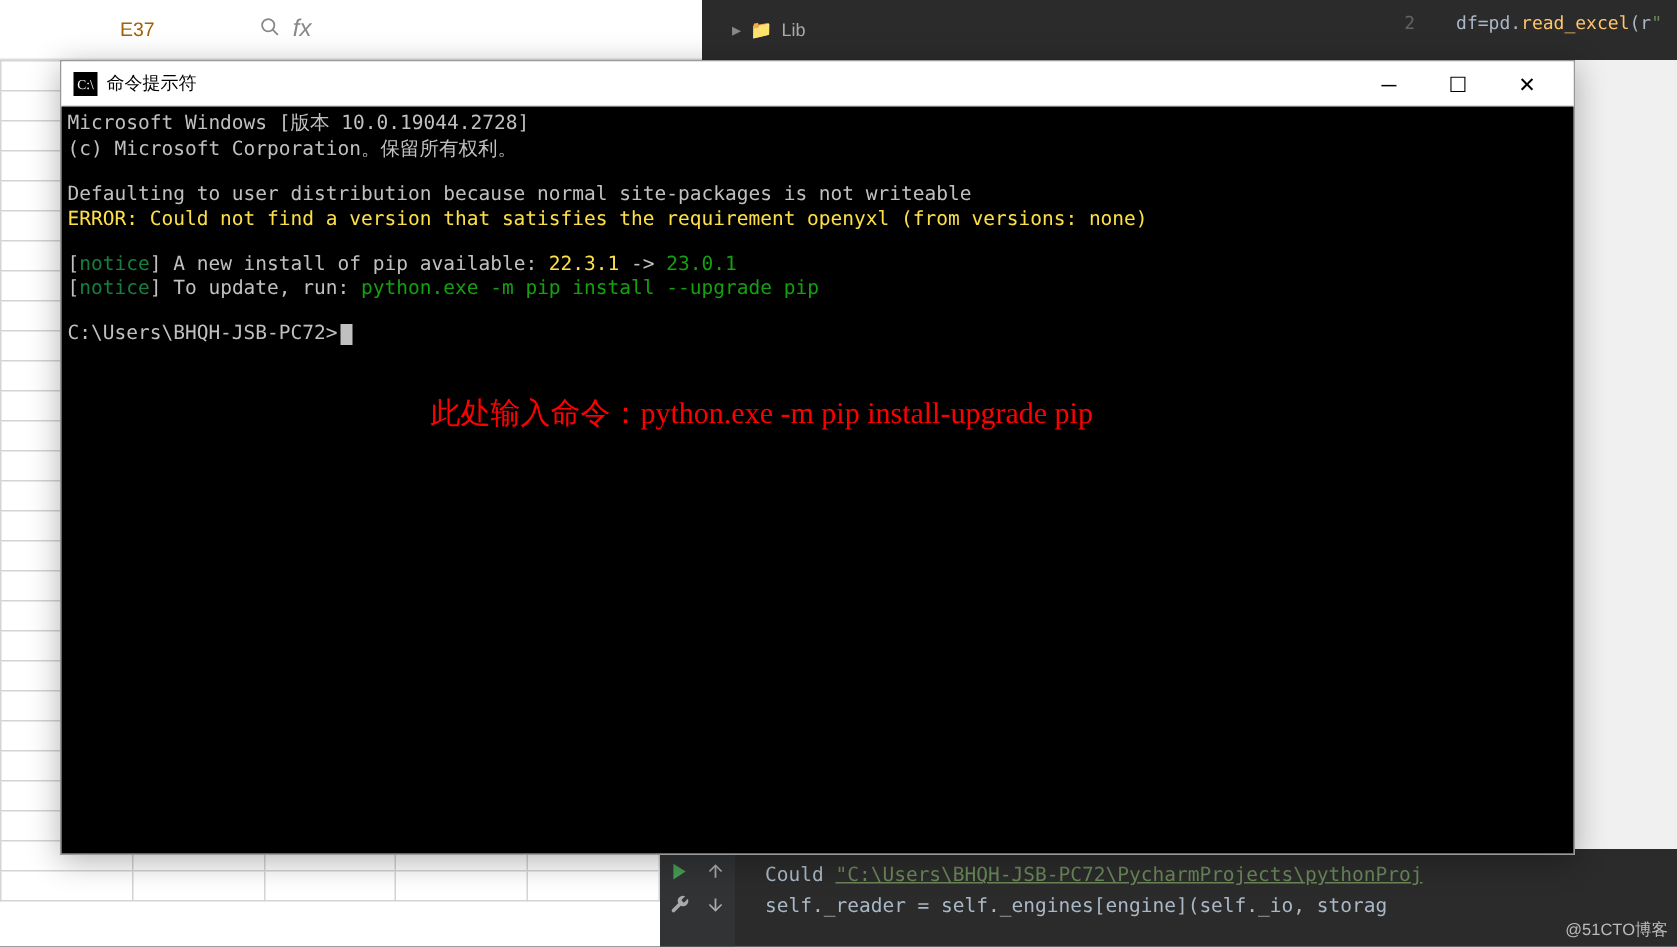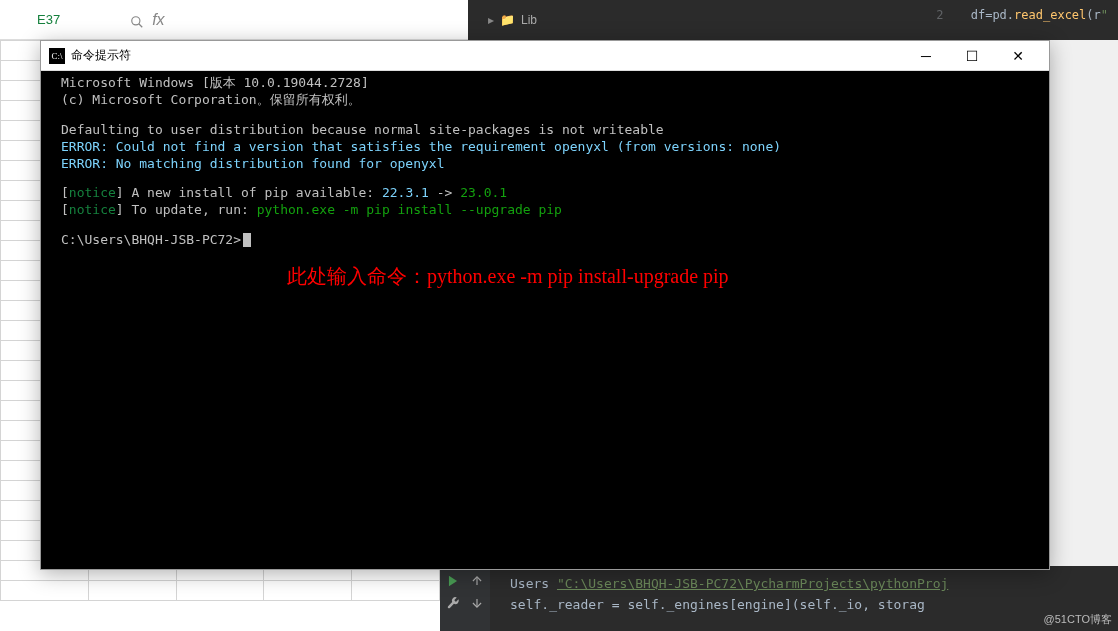--- a/index.html
+++ b/index.html
@@ -1,39 +1,39 @@
 <!DOCTYPE html>
 <html><head>
 <meta charset="utf-8">
 <style>
 *{margin:0;padding:0;box-sizing:border-box}
 body{width:1118px;height:631px;overflow:hidden;font-family:"Microsoft YaHei",Arial,sans-serif;background:#f0f0f0;position:relative}
 .bg-top{position:absolute;top:0;left:0;right:0;height:40px;background:#fff;border-bottom:1px solid #ddd;display:flex;align-items:center}
-.cell-ref{margin-left:37px;font-size:13px;color:#15803d}
-.fx-area{margin-left:70px;display:flex;align-items:flex-end;gap:8px;color:#888}
+.cell-ref{margin-left:80px;font-size:13px;color:#a16207}
+.fx-area{margin-left:70px;display:flex;align-items:flex-start;gap:8px;color:#888}
 .fx-area svg{width:14px;height:14px}
 .bg-right{position:absolute;top:0;right:0;width:650px;height:40px;background:#2b2b2b;display:flex;align-items:center;padding-left:20px;gap:30px}
 .folder-item{display:flex;align-items:center;gap:6px;color:#aaa;font-size:12px}
 .code-line{position:absolute;top:8px;right:10px;color:#a9b7c6;font-size:12px;font-family:Consolas,monospace}
 .code-line .num{color:#606366;margin-right:20px}
 .code-line .fn{color:#ffc66d}
 .code-line .str{color:#6a8759}
 .spreadsheet{position:absolute;top:40px;left:0;width:440px;bottom:0;background:#fff}
 .spreadsheet table{width:100%;border-collapse:collapse}
 .spreadsheet td{border:1px solid #d4d4d4;height:20px;width:80px}
 .cmd-window{position:absolute;top:40px;left:40px;width:1010px;height:530px;background:#fff;border:1px solid #999;box-shadow:0 4px 20px rgba(0,0,0,0.3)}
 .titlebar{height:30px;background:#fff;display:flex;align-items:center;padding:0 8px;border-bottom:1px solid #ddd}
 .titlebar-icon{width:16px;height:16px;background:#000;display:flex;align-items:center;justify-content:center;margin-right:6px}
 .titlebar-icon span{color:#fff;font-size:9px;font-family:Consolas}
 .titlebar-text{font-size:12px;color:#000;flex:1}
 .win-controls{display:flex;gap:0}
 .win-btn{width:46px;height:30px;display:flex;align-items:center;justify-content:center;cursor:pointer;font-size:14px}
-.terminal{background:#000;height:calc(100% - 30px);padding:4px 20px;font-family:"NSimSun",Consolas,monospace;font-size:13px;line-height:1.3;color:#c0c0c0;overflow:hidden;position:relative}
+.terminal{background:#000;height:calc(100% - 30px);padding:4px 4px;font-family:"NSimSun",Consolas,monospace;font-size:13px;line-height:1.3;color:#c0c0c0;overflow:hidden;position:relative}
 .terminal .white{color:#c0c0c0}
-.terminal .red{color:#7dd3fc}
+.terminal .red{color:#fde047}
 .terminal .blue{color:#15803d}
 .terminal .green{color:#13a10e}
 .cursor{display:inline-block;width:8px;height:14px;background:#c0c0c0;vertical-align:text-bottom;margin-left:2px}
 .annotation{position:absolute;top:192px;left:246px;color:#ff0000;font-size:20px;font-weight:500;font-family:"Microsoft YaHei"}
 .bg-ide{position:absolute;bottom:0;left:440px;right:0;height:65px;background:#2b2b2b;display:flex}
 .ide-gutter{width:50px;background:#313335;display:flex;flex-direction:column;align-items:center;padding-top:8px;gap:8px}
 .ide-gutter svg{width:14px;height:14px}
 .ide-code{flex:1;padding:8px 20px;font-family:Consolas,monospace;font-size:13px;line-height:1.6}
 .ide-code .str2{color:#6a8759;text-decoration:underline}
 .ide-code .txt{color:#a9b7c6}
@@ -283,21 +283,21 @@
       <svg viewBox="0 0 24 24" fill="#aaa">
           <path d="M14.7 6.3a1 1 0 0 0 0 1.4l1.6 1.6a1 1 0 0 0 1.4 0l3.77-3.77a6 6 0 0 1-7.94 7.94l-6.91 6.91a2.12 2.12 0 0 1-3-3l6.91-6.91a6 6 0 0 1 7.94-7.94l-3.76 3.76z"></path>
         </svg>
       <svg viewBox="0 0 24 24" fill="none" stroke="#aaa" stroke-width="2">
           <line x1="12" y1="5" x2="12" y2="19"></line>
           <polyline points="19,12 12,19 5,12"></polyline>
         </svg>
     </div>
   </div>
   <div class="ide-code">
-    <div><span class="txt">Users </span><span class="str2">"C:\Users\BHQH-JSB-PC72\PycharmProjects\pythonProj</span></div>
+    <div><span class="txt">Could </span><span class="str2">"C:\Users\BHQH-JSB-PC72\PycharmProjects\pythonProj</span></div>
     <div><span class="txt">self._reader = self._engines[engine](self._io, storag</span></div>
   </div>
 </div>
 
 <div class="cmd-window">
   <div class="titlebar">
     <div class="titlebar-icon">
         <span>C:\</span>
       </div>
     <div class="titlebar-text">命令提示符</div>
@@ -306,21 +306,20 @@
       <div class="win-btn">☐</div>
       <div class="win-btn close">✕</div>
     </div>
   </div>
   <div class="terminal">
     <div class="white">Microsoft Windows [版本 10.0.19044.2728]</div>
     <div class="white">(c) Microsoft Corporation。保留所有权利。</div>
     <div style="height:13px"></div>
     <div class="white">Defaulting to user distribution because normal site-packages is not writeable</div>
     <div class="red">ERROR: Could not find a version that satisfies the requirement openyxl (from versions: none)</div>
-    <div class="red">ERROR: No matching distribution found for openyxl</div>
     <div style="height:13px"></div>
     <div><span class="white">[</span><span class="blue">notice</span><span class="white">] A new install of pip available: </span><span class="red">22.3.1</span><span class="white"> -&gt; </span><span class="green">23.0.1</span></div>
     <div><span class="white">[</span><span class="blue">notice</span><span class="white">] To update, run: </span><span class="green">python.exe -m pip install --upgrade pip</span></div>
     <div style="height:13px"></div>
     <div class="white"><span>C:\Users\BHQH-JSB-PC72&gt;</span><span class="cursor"></span></div>
     <div class="annotation">此处输入命令：python.exe -m pip install-upgrade pip</div>
   </div>
 </div>
 
 <div class="watermark">@51CTO博客</div>

